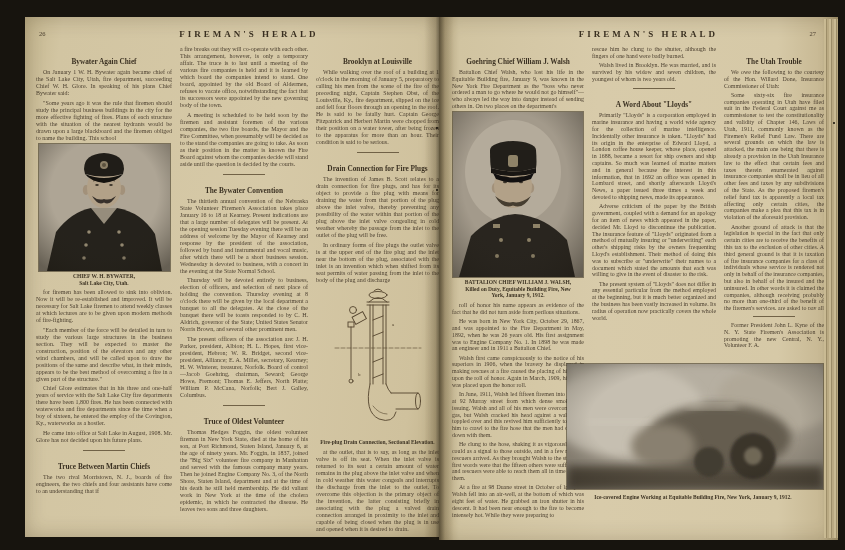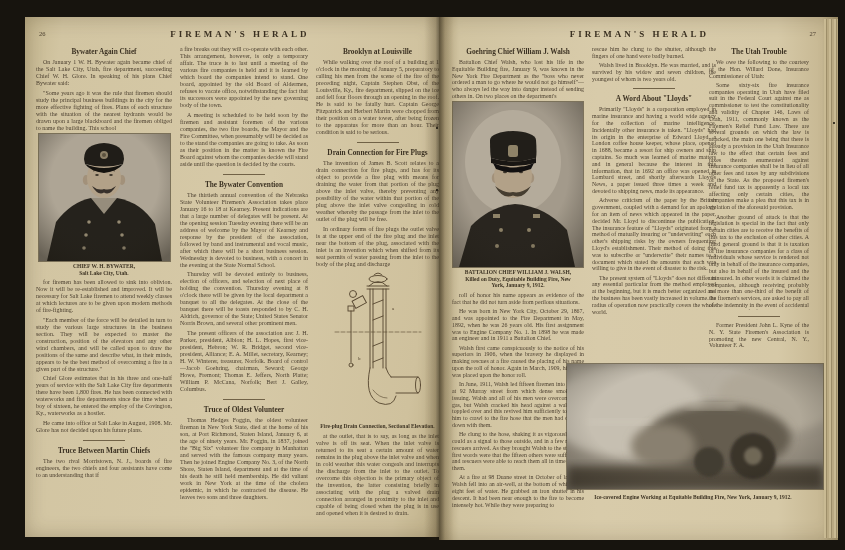--- a/index.html
+++ b/index.html
@@ -21,41 +21,41 @@
   }
   .gutter{
     position:absolute;left:424px;top:17px;width:30px;height:523px;pointer-events:none;
     background:linear-gradient(90deg,rgba(58,44,20,0) 0%,rgba(58,44,20,.22) 38%,rgba(22,16,5,.48) 52%,rgba(58,44,20,.16) 70%,rgba(58,44,20,0) 100%);
   }
   .page-edges{
     position:absolute;left:385px;top:2px;width:14px;height:519px;
     background:repeating-linear-gradient(90deg,#c9ba93 0 2px,#9c8d68 2px 3px,#b9a982 3px 5px);
   }
   .masthead{
-    position:absolute;top:12px;left:8px;text-align:center;
+    position:absolute;top:12px;left:17px;text-align:center;
     font-size:9px;font-weight:bold;letter-spacing:3px;color:#3a3021;white-space:nowrap;
   }
   .page-left .masthead{width:414px;}
   .page-right .masthead{width:385px;}
   .pagenum{position:absolute;top:13px;font-size:6.5px;color:#4a3e2e;}
   .pagenum-left{left:14px;}
   .pagenum-right{right:22px;}
   .col{position:absolute;top:29px;text-align:justify;font-size:6px;line-height:7px;overflow:hidden;}
   .page-right .col{font-size:5.9px;line-height:6.8px;}
   #l-col1{left:11px;width:136px;height:506px;}
   #l-col2{left:155px;width:128px;height:506px;}
   #l-col3{left:291px;width:123px;height:506px;}
   #r-col1{left:13px;width:132px;height:508px;}
   #r-col2{left:153px;width:124px;height:322px;}
-  #r-col3{left:270px;width:100px;height:330px;}
+  #r-col3{left:285px;width:100px;height:330px;}
   .col3-text{height:264px;overflow:hidden;}
   .col p{margin:0 0 2.5px;text-indent:7px;}
   .art-head{
     font-weight:bold;font-size:7.3px;line-height:9px;text-align:center;
-    margin:1px 0 3px;color:#3b3122;
+    margin:11px 0 3px;color:#3b3122;
   }
   .sep{width:42px;height:1px;background:rgba(88,73,48,.8);margin:6px auto 5px;}
   .photo{display:block;margin:2px auto 2px;}
   .photo svg{display:block;}
   .photo-frame{outline:1px solid rgba(50,42,28,.55);}
   .photo-caption{
     font-size:5.5px;line-height:6.6px;font-weight:bold;text-align:center;
     margin:1px 0 3px;color:#3e3424;
   }
   .figure{margin:2px auto 1px;width:90px;}

